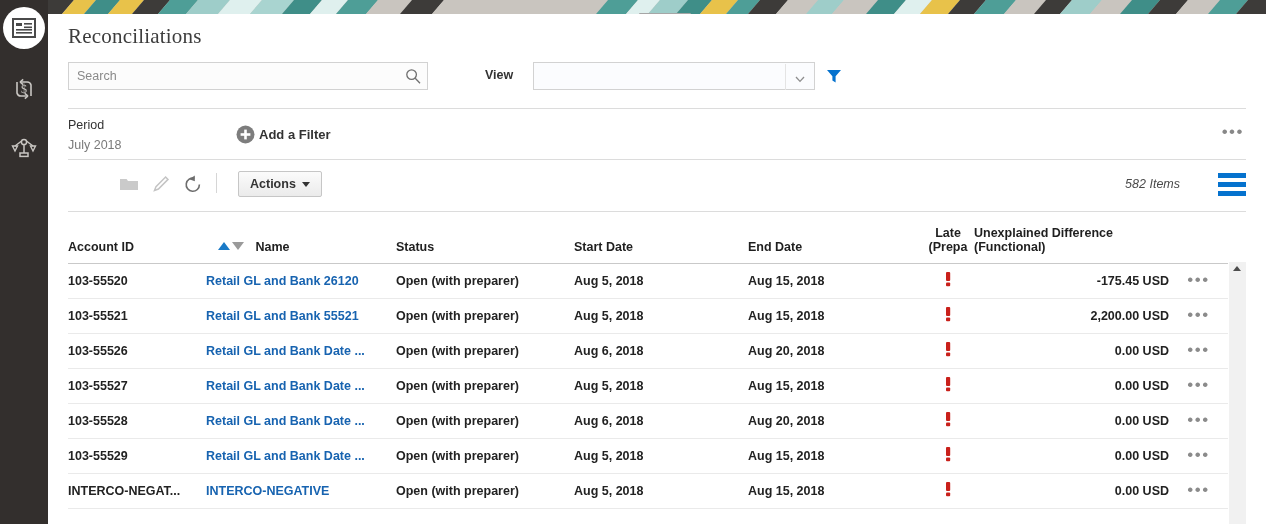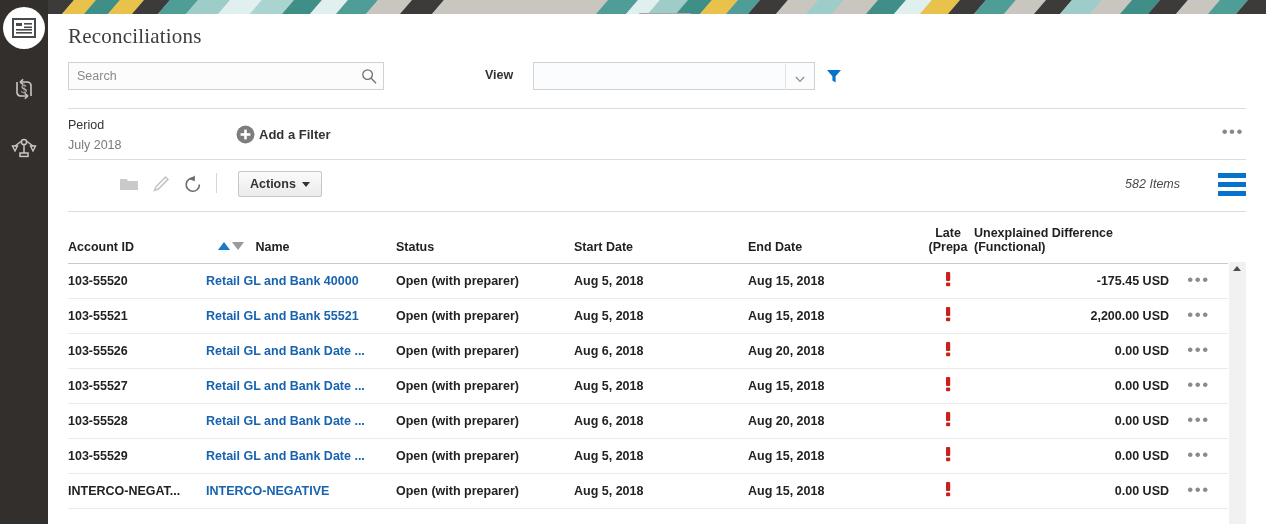--- a/index.html
+++ b/index.html
@@ -67,21 +67,21 @@
     letter-spacing: .2px;
   }
 
   
   .search-row {
     position: absolute; left: 20px; top: 48px;
     width: 1178px; height: 28px;
   }
   .search-box {
     position: absolute; left: 0; top: 0;
-    width: 316px; height: 28px;
+    width: 360px; height: 28px;
     border: 1px solid #d2d2d2;
     background: #fcfcfc;
     padding-left: 36px;
   }
   .search-box input {
     position: absolute; left: 8px; top: 0;
     width: 360px; height: 26px;
     border: 0; outline: 0; background: transparent;
     font-family: "Liberation Sans", sans-serif;
     font-size: 12.5px; color: #333;
@@ -471,21 +471,21 @@
             <th class="c-diff">
               <span class="lt1">Unexplained Difference</span>
               <span class="lt2">(Functional)</span>
             </th>
             <th class="c-menu"></th>
           </tr>
         </thead>
         <tbody id="grid-body">
             <tr>
               <td class="c-acct">103-55520</td>
-              <td class="c-name"><a>Retail GL and Bank 40000</a></td>
+              <td class="c-name"><a>Retail GL and Bank 26120</a></td>
               <td class="c-stat">Open (with preparer)</td>
               <td class="c-sdate">Aug 5, 2018</td>
               <td class="c-edate">Aug 15, 2018</td>
               <td class="c-late"><span class="late-ico"><svg width="10" height="16" viewBox="0 0 10 16">
                     <rect x="3" y="1" width="4.2" height="9" rx="1" fill="#c9201b"></rect>
                     <rect x="3" y="11.6" width="4.2" height="3.6" rx="1" fill="#c9201b"></rect>
                   </svg></span></td>
               <td class="c-diff">-175.45 USD</td>
               <td class="c-menu"><span class="row-menu">•••</span></td>
             </tr>

